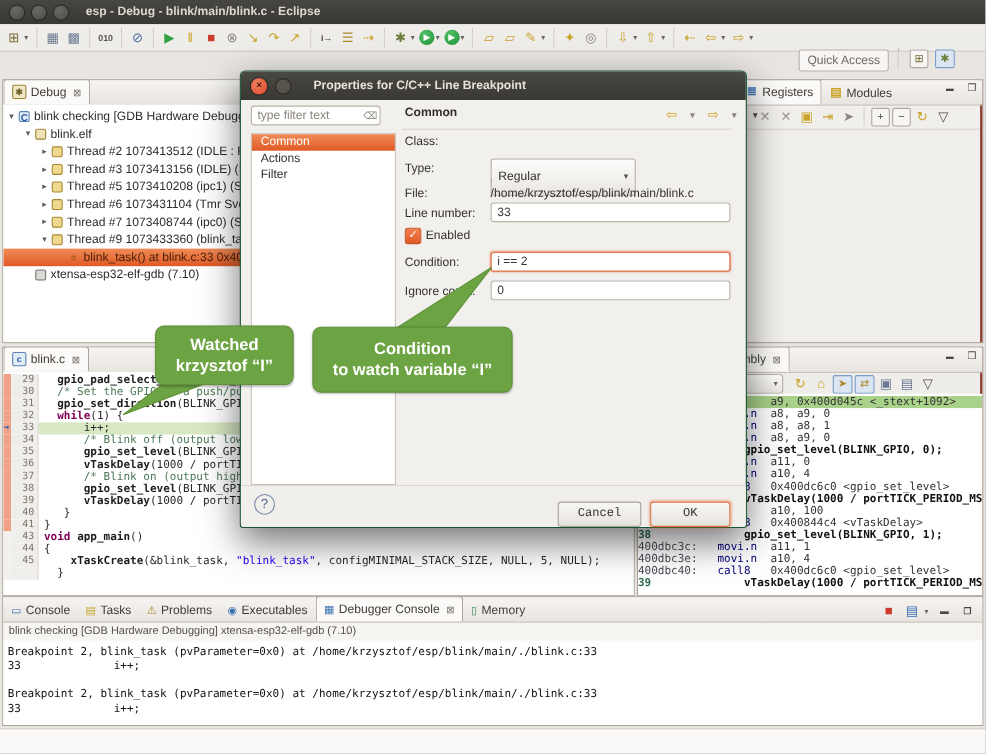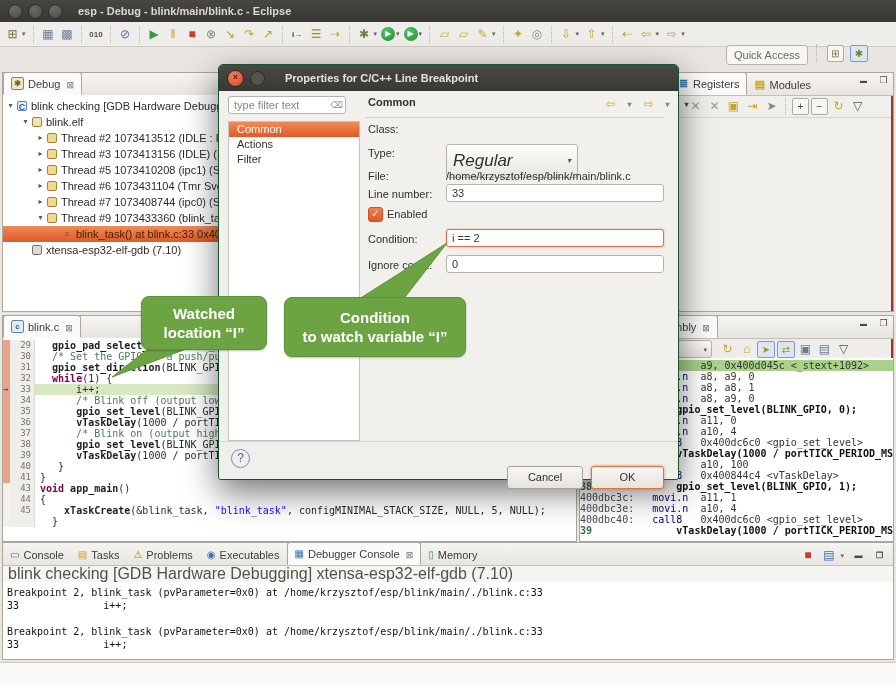--- a/index.html
+++ b/index.html
@@ -74,21 +74,21 @@
   .dbody{position:absolute;left:0;right:0;top:42px;bottom:0;background:#FFF;overflow:hidden;
          font-family:"DejaVu Sans Mono",monospace;font-size:10px;padding-top:2px;}
   .dline{height:11px;line-height:11px;white-space:pre;}
   .dline.hl{background:#A8D189;}
   .ad{color:#4A4A55;}
   .mn{color:#00007A;}
   .op{color:#333;margin-top:44px;}
   .dln{color:#2F6B4F;font-weight:bold;}
   .dsrc{font-weight:bold;color:#111;}
   
-  .csub{height:16px;line-height:16px;font-size:16px;color:#55514B;background:#F6F5F2;
+  .csub{height:16px;line-height:16px;font-size:10px;color:#55514B;background:#F6F5F2;
         border-bottom:1px solid #DDD8D1;padding-left:5px;}
   .cbody{position:absolute;left:0;right:0;top:39px;bottom:0;background:#FFF;overflow:hidden;
          font-family:"DejaVu Sans Mono",monospace;font-size:10px;padding:4px 0 0 4px;}
   .cline{height:13px;line-height:13px;white-space:pre;color:#111;}
   .cticon{font-size:10px;flex:none;}
   .ctools{position:absolute;right:4px;top:3px;display:flex;align-items:center;gap:2px;}
   .statusbar{position:absolute;left:0;top:662px;width:896px;height:23px;background:#FBFAF8;border-top:1px solid #CFCAC2;}
   
   .dialog{position:absolute;left:218px;top:64px;width:459px;height:414px;background:#F2F0ED;
           border:1px solid #14532d;border-radius:5px 5px 3px 3px;box-shadow:0 12px 34px rgba(0,0,0,.55);z-index:10;}
@@ -110,32 +110,32 @@
   .ditem.sel{background:linear-gradient(#F08B57,#E05A26);color:#FFF;}
   .dcommon-hdr{position:absolute;left:149px;top:31px;font-size:11px;font-weight:bold;color:#33302C;}
   .dnav{position:absolute;left:382px;top:30px;display:flex;align-items:center;}
   .dhr{position:absolute;left:146px;top:52px;width:300px;height:1px;background:#D8D3CC;}
   .dlabel{position:absolute;left:149px;font-size:11px;color:#33302C;}
   .dvalue{position:absolute;left:227px;font-size:11px;color:#33302C;white-space:nowrap;}
   .dinput{position:absolute;left:227px;width:218px;height:18px;border:1px solid #B8B2AA;border-radius:3px;background:#FFF;
           font-size:11px;color:#3A3733;padding:0 5px;box-sizing:border-box;outline:none;font-family:"Liberation Sans",sans-serif;}
   .dinput.focus{border:1px solid #E0714A;box-shadow:0 0 2px rgba(224,90,38,.6);}
   .dcombo{position:absolute;left:227px;width:132px;height:19px;border:1px solid #B8B2AA;border-radius:3px;
-          background:linear-gradient(#FDFDFC,#E9E6E1);font-size:17px;color:#33302C;line-height:18px;padding:16px 6px;
-          box-sizing:border-box;display:flex;justify-content:space-between;align-items:center;font-style:italic;}
+          background:linear-gradient(#FDFDFC,#E9E6E1);font-size:11px;color:#33302C;line-height:18px;padding:16px 6px;
+          box-sizing:border-box;display:flex;justify-content:space-between;align-items:center;}
   .dcombo::after{content:"▾";font-size:8px;color:#55514B;}
   .cbx{position:absolute;left:149px;width:13px;height:13px;border-radius:3px;border:1px solid #C35427;
        background:linear-gradient(#F2804F,#E05A26);color:#FFF;font-size:10px;line-height:12px;text-align:center;}
   .cbx::before{content:"✓";}
   .dfoot{position:absolute;left:0;right:0;top:376px;bottom:0;background:#F1EFEC;border-top:1px solid #D8D3CC;border-radius:0 0 3px 3px;}
   .helpbtn{position:absolute;left:12px;top:7px;width:17px;height:17px;border-radius:50%;border:1px solid #7A8AA8;
            color:#51618C;font-size:12px;line-height:16px;text-align:center;}
   .helpbtn::before{content:"?";}
-  .btn{position:absolute;top:24px;height:23px;border:1px solid #A8A29A;border-radius:3px;
-       background:linear-gradient(#F8F7F5,#E6E3DD);font-size:11px;color:#33302C;text-align:center;line-height:21px;box-sizing:border-box;}
+  .btn{position:absolute;top:14px;height:23px;border:1px solid #A8A29A;border-radius:3px;
+       background:linear-gradient(#F8F7F5,#E6E3DD);font-size:11px;color:#33302C;text-align:center;line-height:21px;box-sizing:border-box;font-family:Liberation Mono, monospace;}
   .btn.okfocus{border:1px solid #DD7248;box-shadow:0 0 3px rgba(224,90,38,.7);}
   
   .callout{position:absolute;background:#6DA443;border:1px solid #5E9138;border-radius:8px;color:#FFF;
            display:flex;flex-direction:column;justify-content:center;align-items:center;text-align:center;
            font-size:15px;font-weight:bold;line-height:19px;z-index:13;box-shadow:0 1px 2px rgba(0,0,0,.25);}
   .tailsvg{position:absolute;left:0;top:0;width:896px;height:685px;z-index:12;pointer-events:none;}
   .redge{position:absolute;right:0;top:0;bottom:0;width:2px;background:#8E3B2E;}
 </style>
 </head>
 <body>
@@ -479,20 +479,20 @@
     </div>
   </div>
 
   <svg class="tailsvg" viewBox="0 0 896 685">
     <polygon points="152,346 194,346 112,377" fill="#6DA443" stroke="#5E9138" stroke-width="1"></polygon>
     <polygon points="356,301 402,301 447,243" fill="#6DA443" stroke="#5E9138" stroke-width="1"></polygon>
   </svg>
 
   <div class="callout" style="left:141px;top:296px;width:124px;height:52px;">
     <span>Watched</span>
-    <span>location “I”</span>
+    <span>krzysztof “I”</span>
   </div>
   <div class="callout" style="left:284px;top:297px;width:180px;height:58px;">
     <span>Condition</span>
     <span>to watch variable “I”</span>
   </div>
 
 </div>
 
 </body></html>

